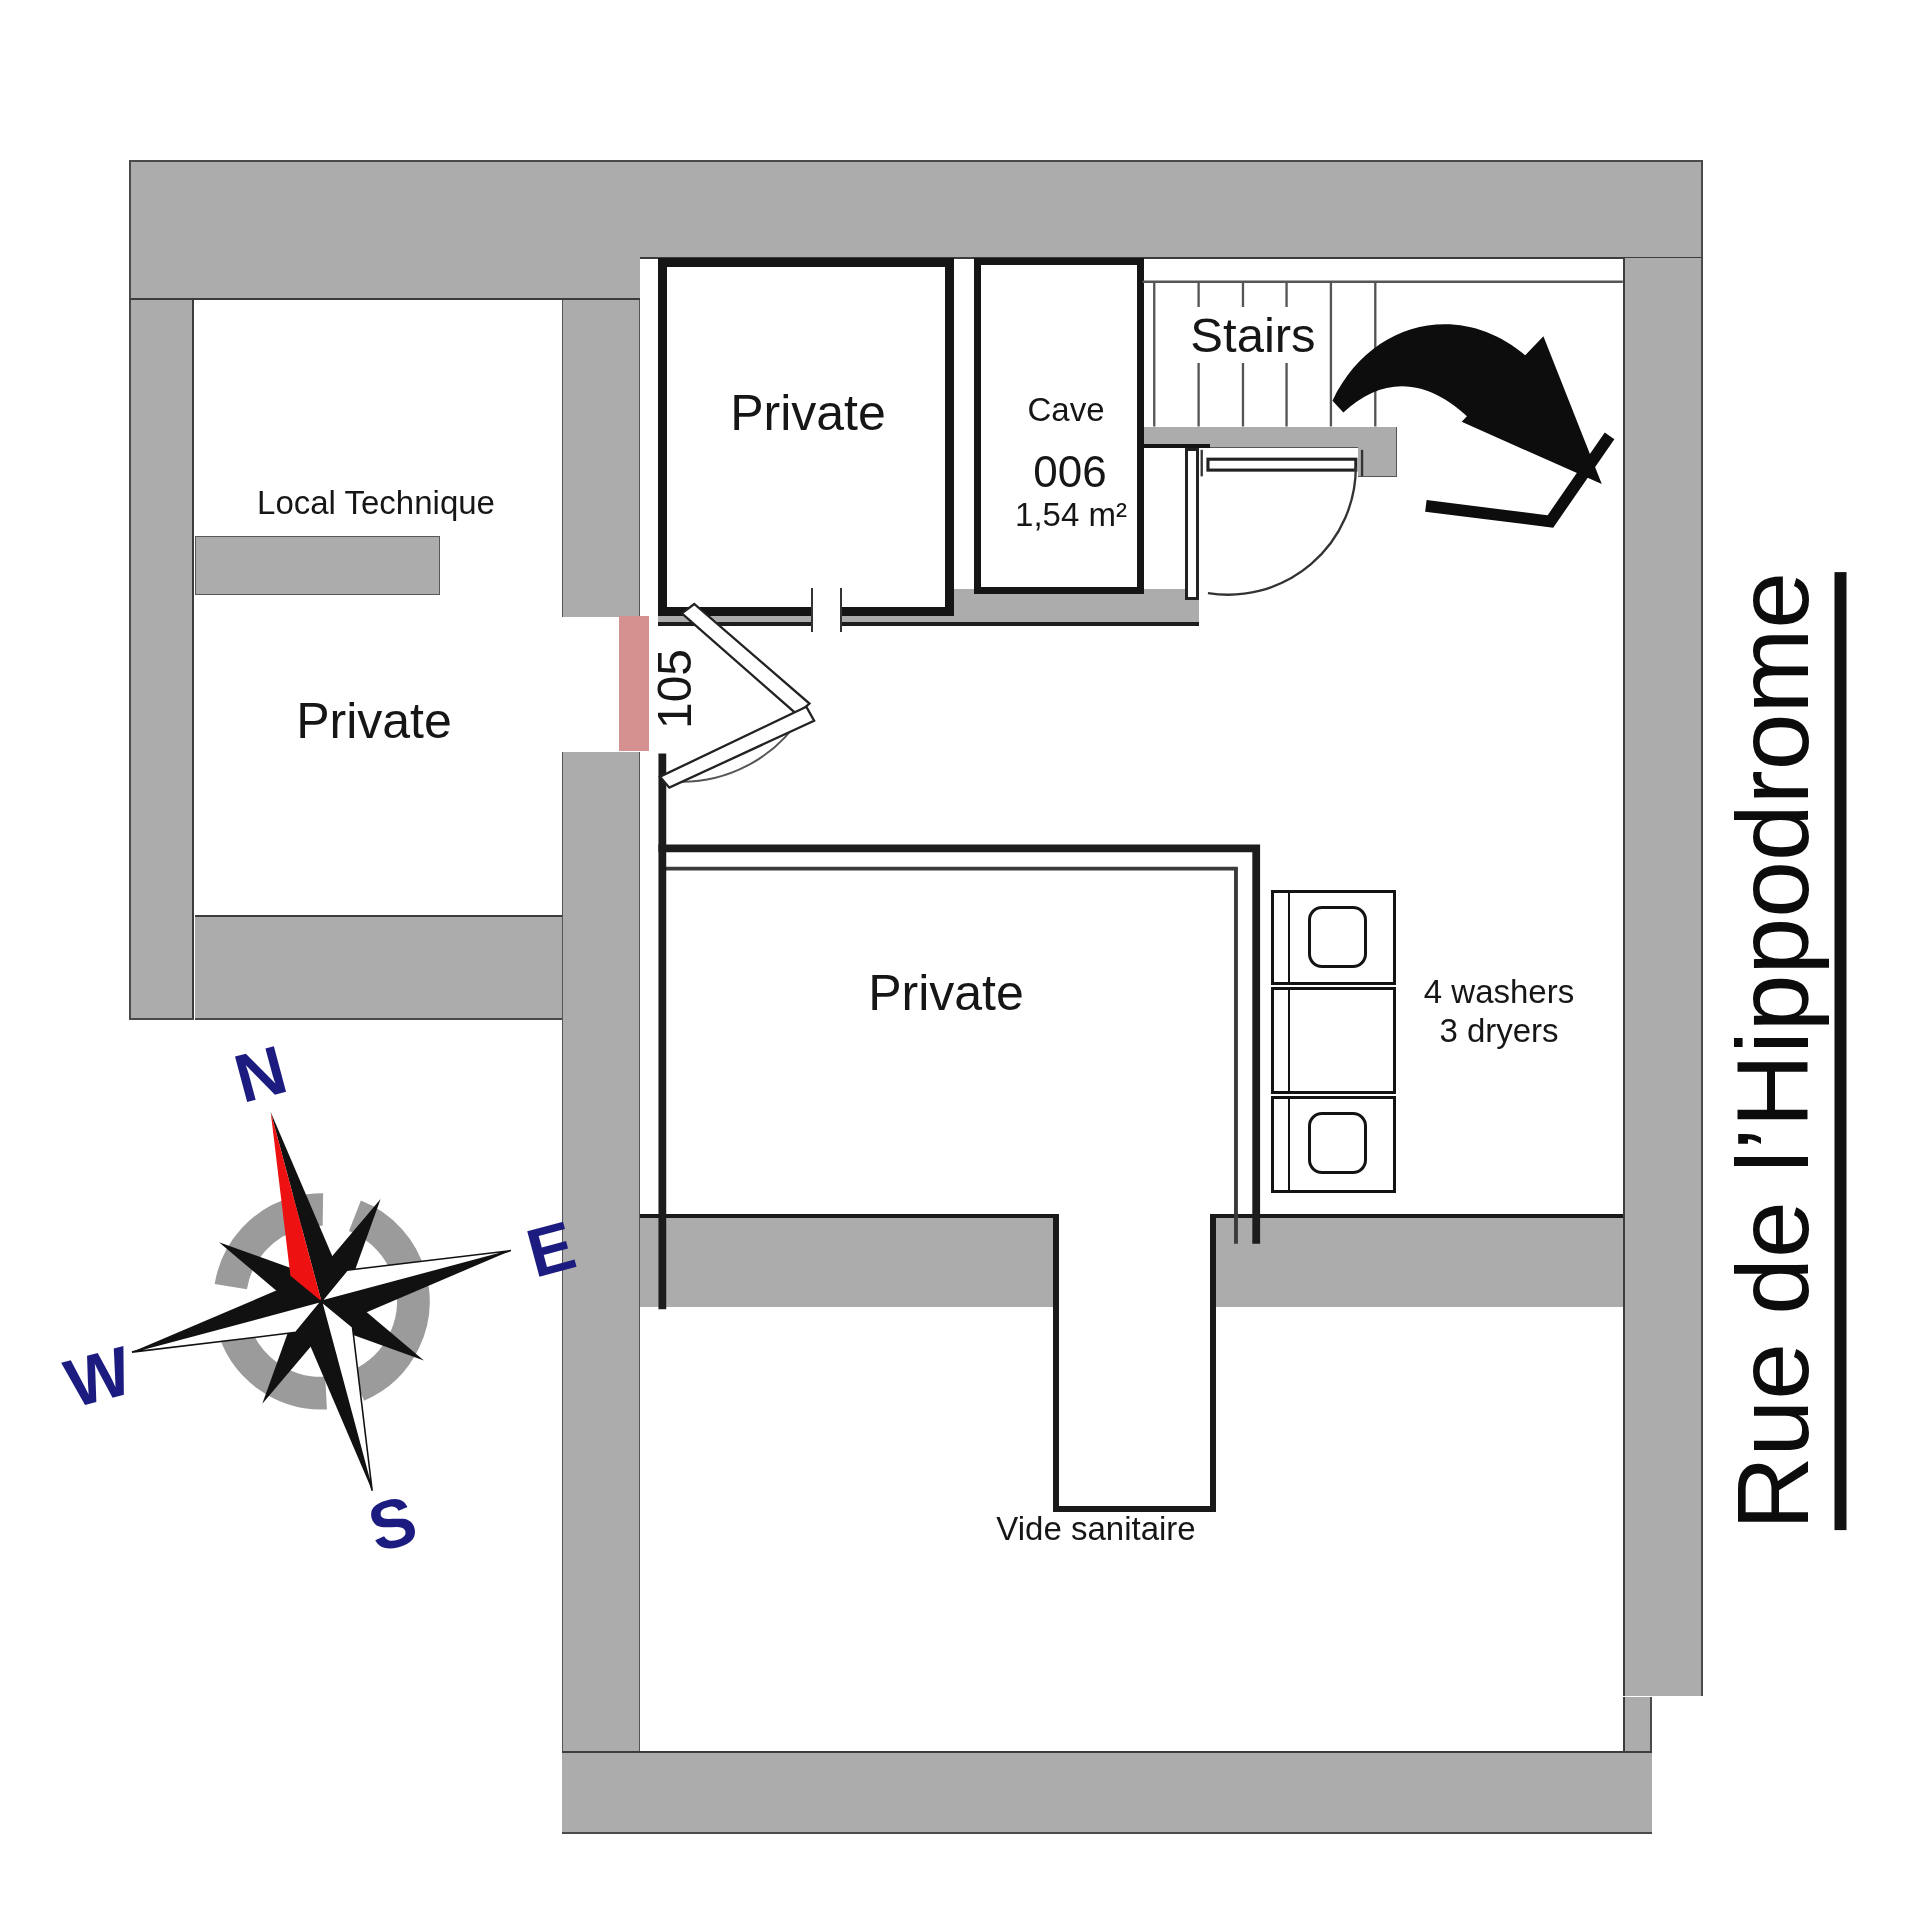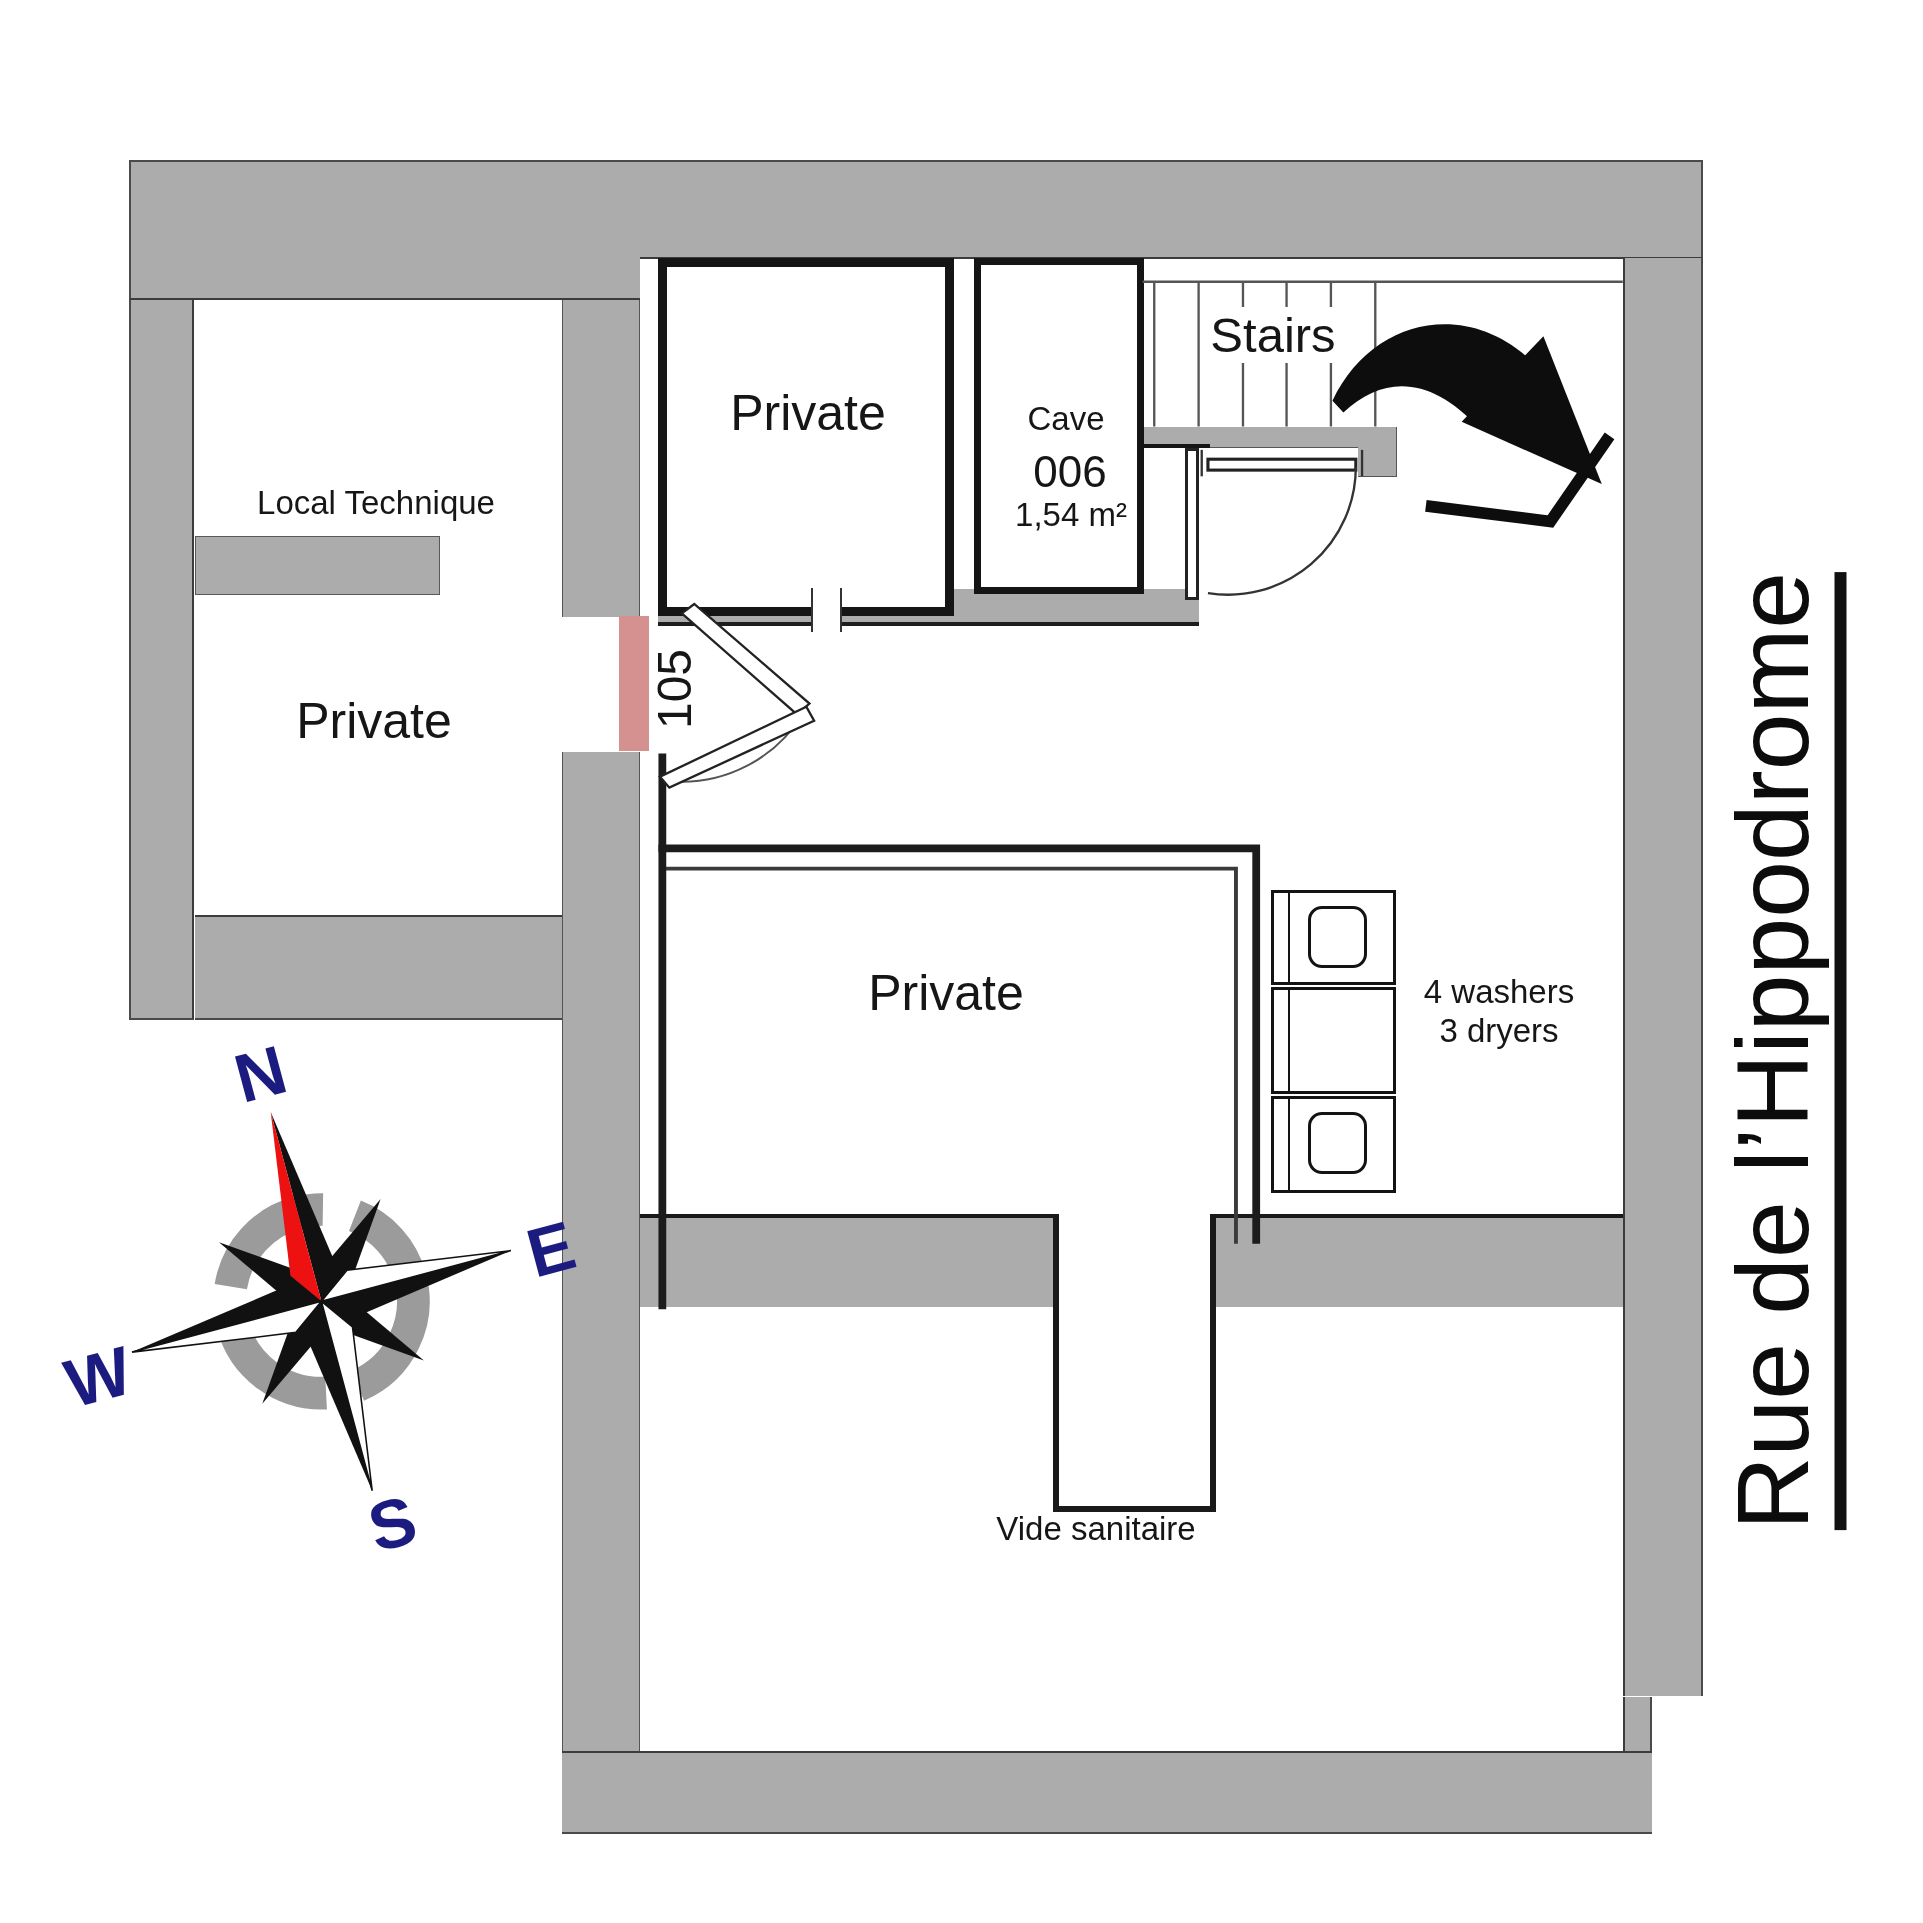--- a/index.html
+++ b/index.html
@@ -134,25 +134,25 @@
     </g>
   </svg>
 
 
   <div class="lbl z4" style="left:376px;top:503px;font-size:33px;">Local Technique</div>
 
   <div class="lbl z4" style="left:374px;top:721px;font-size:50px;">Private</div>
 
   <div class="lbl z4" style="left:808px;top:413px;font-size:50px;">Private</div>
 
-  <div class="lbl z4" style="left:1066px;top:419px;font-size:33px;">Cave</div>
+  <div class="lbl z4" style="left:1066px;top:410px;font-size:33px;">Cave</div>
   <div class="lbl z4" style="left:1070px;top:472px;font-size:44px;">006</div>
   <div class="lbl z4" style="left:1071px;top:515px;font-size:33px;">1,54 m²</div>
 
-  <div class="lbl z4" style="left:1253px;top:335px;font-size:49px;background:#fff;padding:0 7.8px;margin-left:20px;">Stairs</div>
+  <div class="lbl z4" style="left:1253px;top:335px;font-size:49px;background:#fff;padding:0 7.8px;">Stairs</div>
 
 
   <div class="lbl z4" style="left:946px;top:993px;font-size:50px;">Private</div>
 
   <div class="lbl z4" style="left:1096px;top:1529px;font-size:33px;">Vide sanitaire</div>
 
   <div class="lbl rot z4" style="left:674px;top:689px;font-size:48px;">105</div>
 
   <div class="lbl z4" style="left:1499px;top:1012px;font-size:33px;line-height:1.18;">
     <div>4 washers</div>

